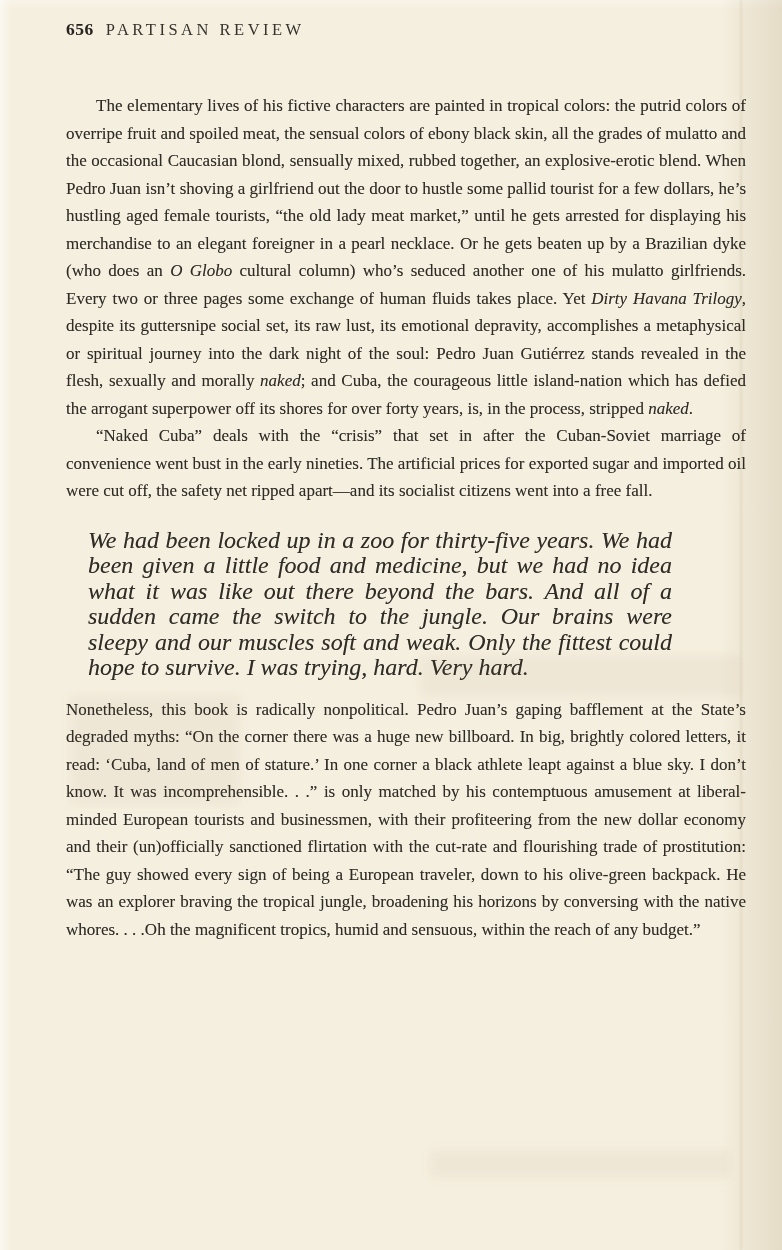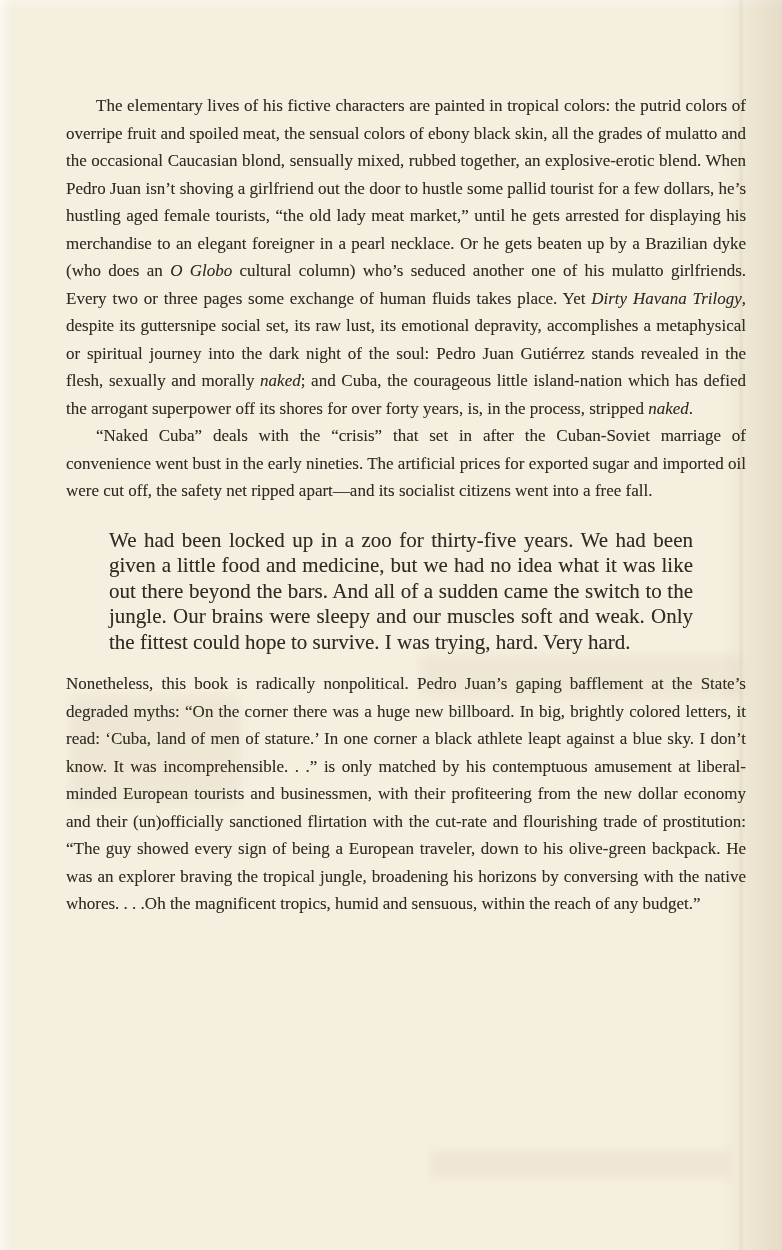--- a/index.html
+++ b/index.html
@@ -66,36 +66,41 @@
     margin: 0;
     font-size: 17px;
     line-height: 27.5px;
     text-align: justify;
     hyphens: auto;
     -webkit-hyphens: auto;
     text-shadow: 0 0 .5px rgba(47,44,37,.35);
   }
   .para.indent { text-indent: 30px; }
   .extract {
-    margin: 23px 0 15px 43px;
+    margin: 23px 0 15px 22px;
     width: 584px;
-    font-size: 21px;
+    font-size: 24px;
     line-height: 25.5px;
     text-align: justify;
     hyphens: auto;
     -webkit-hyphens: auto;
     text-shadow: 0 0 .5px rgba(47,44,37,.35);
+    font-style: italic;
   }
   .ital { font-style: italic; }
 </style>
 </head>
 <body>
 
 <div class="page">
 
+  <div class="running-header">
+    <span class="page-number">656</span>
+    <span class="journal-title">PARTISAN REVIEW</span>
+  </div>
 
   <div class="page-text">
       <p class="para indent"><span>The elementary lives of his fictive characters are painted in tropical colors: the putrid colors of overripe fruit and spoiled meat, the sensual colors of ebony black skin, all the grades of mulatto and the occasional Caucasian blond, sensually mixed, rubbed together, an explosive-erotic blend. When Pedro Juan isn’t shoving a girlfriend out the door to hustle some pallid tourist for a few dollars, he’s hustling aged female tourists, “the old lady meat market,” until he gets arrested for displaying his merchandise to an elegant foreigner in a pearl necklace. Or he gets beaten up by a Brazilian dyke (who does an </span><span class="ital">O Globo</span><span> cultural column) who’s seduced another one of his mulatto girlfriends. Every two or three pages some exchange of human fluids takes place. Yet </span><span class="ital">Dirty Havana Trilogy</span><span>, despite its guttersnipe social set, its raw lust, its emotional depravity, accomplishes a metaphysical or spiritual journey into the dark night of the soul: Pedro Juan Gutiérrez stands revealed in the flesh, sexually and morally </span><span class="ital">naked</span><span>; and Cuba, the courageous little island-nation which has defied the arrogant superpower off its shores for over forty years, is, in the process, stripped </span><span class="ital">naked</span><span>.</span></p>
       <p class="para indent"><span>“Naked Cuba” deals with the “crisis” that set in after the Cuban-Soviet marriage of convenience went bust in the early nineties. The artificial prices for exported sugar and imported oil were cut off, the safety net ripped apart—and its socialist citizens went into a free fall.</span></p>
       <div class="extract"><span>We had been locked up in a zoo for thirty-five years. We had been given a little food and medicine, but we had no idea what it was like out there beyond the bars. And all of a sudden came the switch to the jungle. Our brains were sleepy and our muscles soft and weak. Only the fittest could hope to survive. I was trying, hard. Very hard.</span></div>
       <p class="para"><span>Nonetheless, this book is radically nonpolitical. Pedro Juan’s gaping bafflement at the State’s degraded myths: “On the corner there was a huge new billboard. In big, brightly colored letters, it read: ‘Cuba, land of men of stature.’ In one corner a black athlete leapt against a blue sky. I don’t know. It was incomprehensible. . .” is only matched by his contemptuous amusement at liberal-minded European tourists and businessmen, with their profiteering from the new dollar economy and their (un)officially sanctioned flirtation with the cut-rate and flourishing trade of prostitution: “The guy showed every sign of being a European traveler, down to his olive-green backpack. He was an explorer braving the tropical jungle, broadening his horizons by conversing with the native whores. . . .Oh the magnificent tropics, humid and sensuous, within the reach of any budget.”</span></p>
     </div>
 
   <div class="ghost" style="left:420px; top:655px; width:320px; height:42px;"></div>
   <div class="ghost" style="left:70px; top:695px; width:170px; height:110px;"></div>

